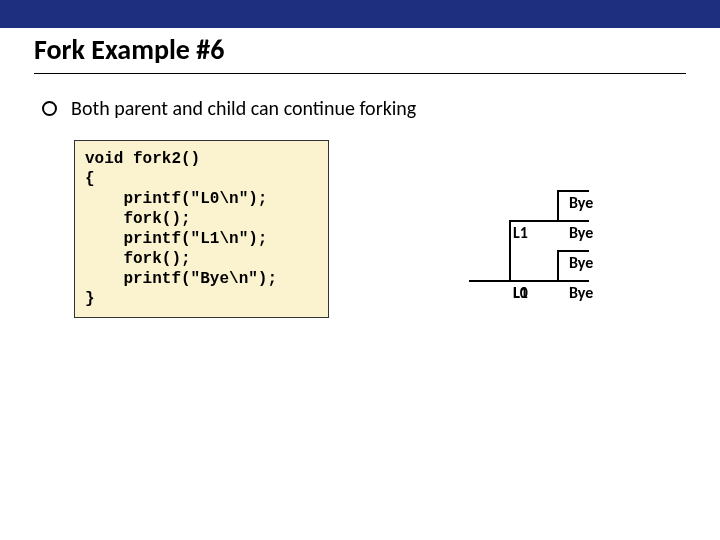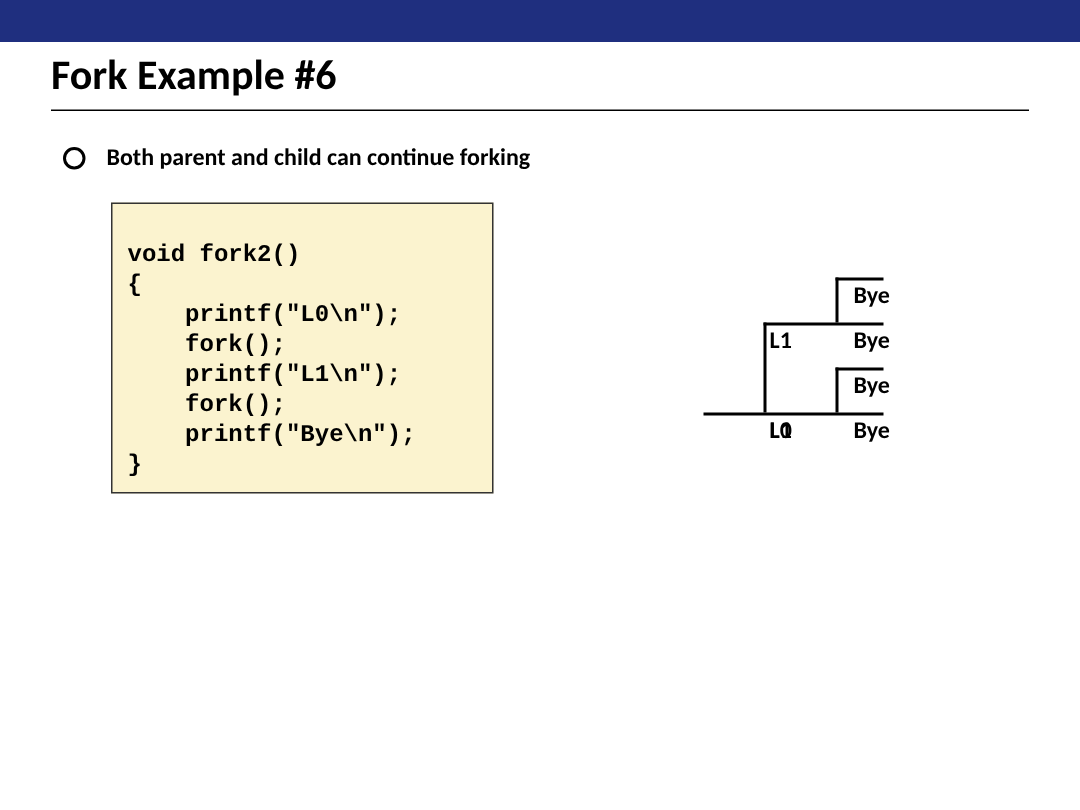--- a/index.html
+++ b/index.html
@@ -34,33 +34,33 @@
   }
   .hollow-circle {
     width: 11px;
     height: 11px;
     border: 2px solid #000;
     border-radius: 50%;
     margin-right: 14px;
     flex: 0 0 auto;
   }
   .bullet-text {
-    font-size: 16px;
-    font-weight: 700;
+    font-size: 20px;
+    font-weight: 400;
   }
   .content {
     margin-top: 20px;
     display: flex;
     align-items: flex-start;
   }
   .codebox {
     margin-left: 74px;
     border: 1px solid #333;
     background: #fbf3cf;
-    padding: 24px 14px 8px 10px;
+    padding: 8px 14px 8px 10px;
     font-family: "Courier New", monospace;
     font-size: 16px;
     font-weight: bold;
     line-height: 1.25;
     white-space: pre;
     width: 255px;
     box-sizing: border-box;
   }
   .diagram {
     position: relative;

